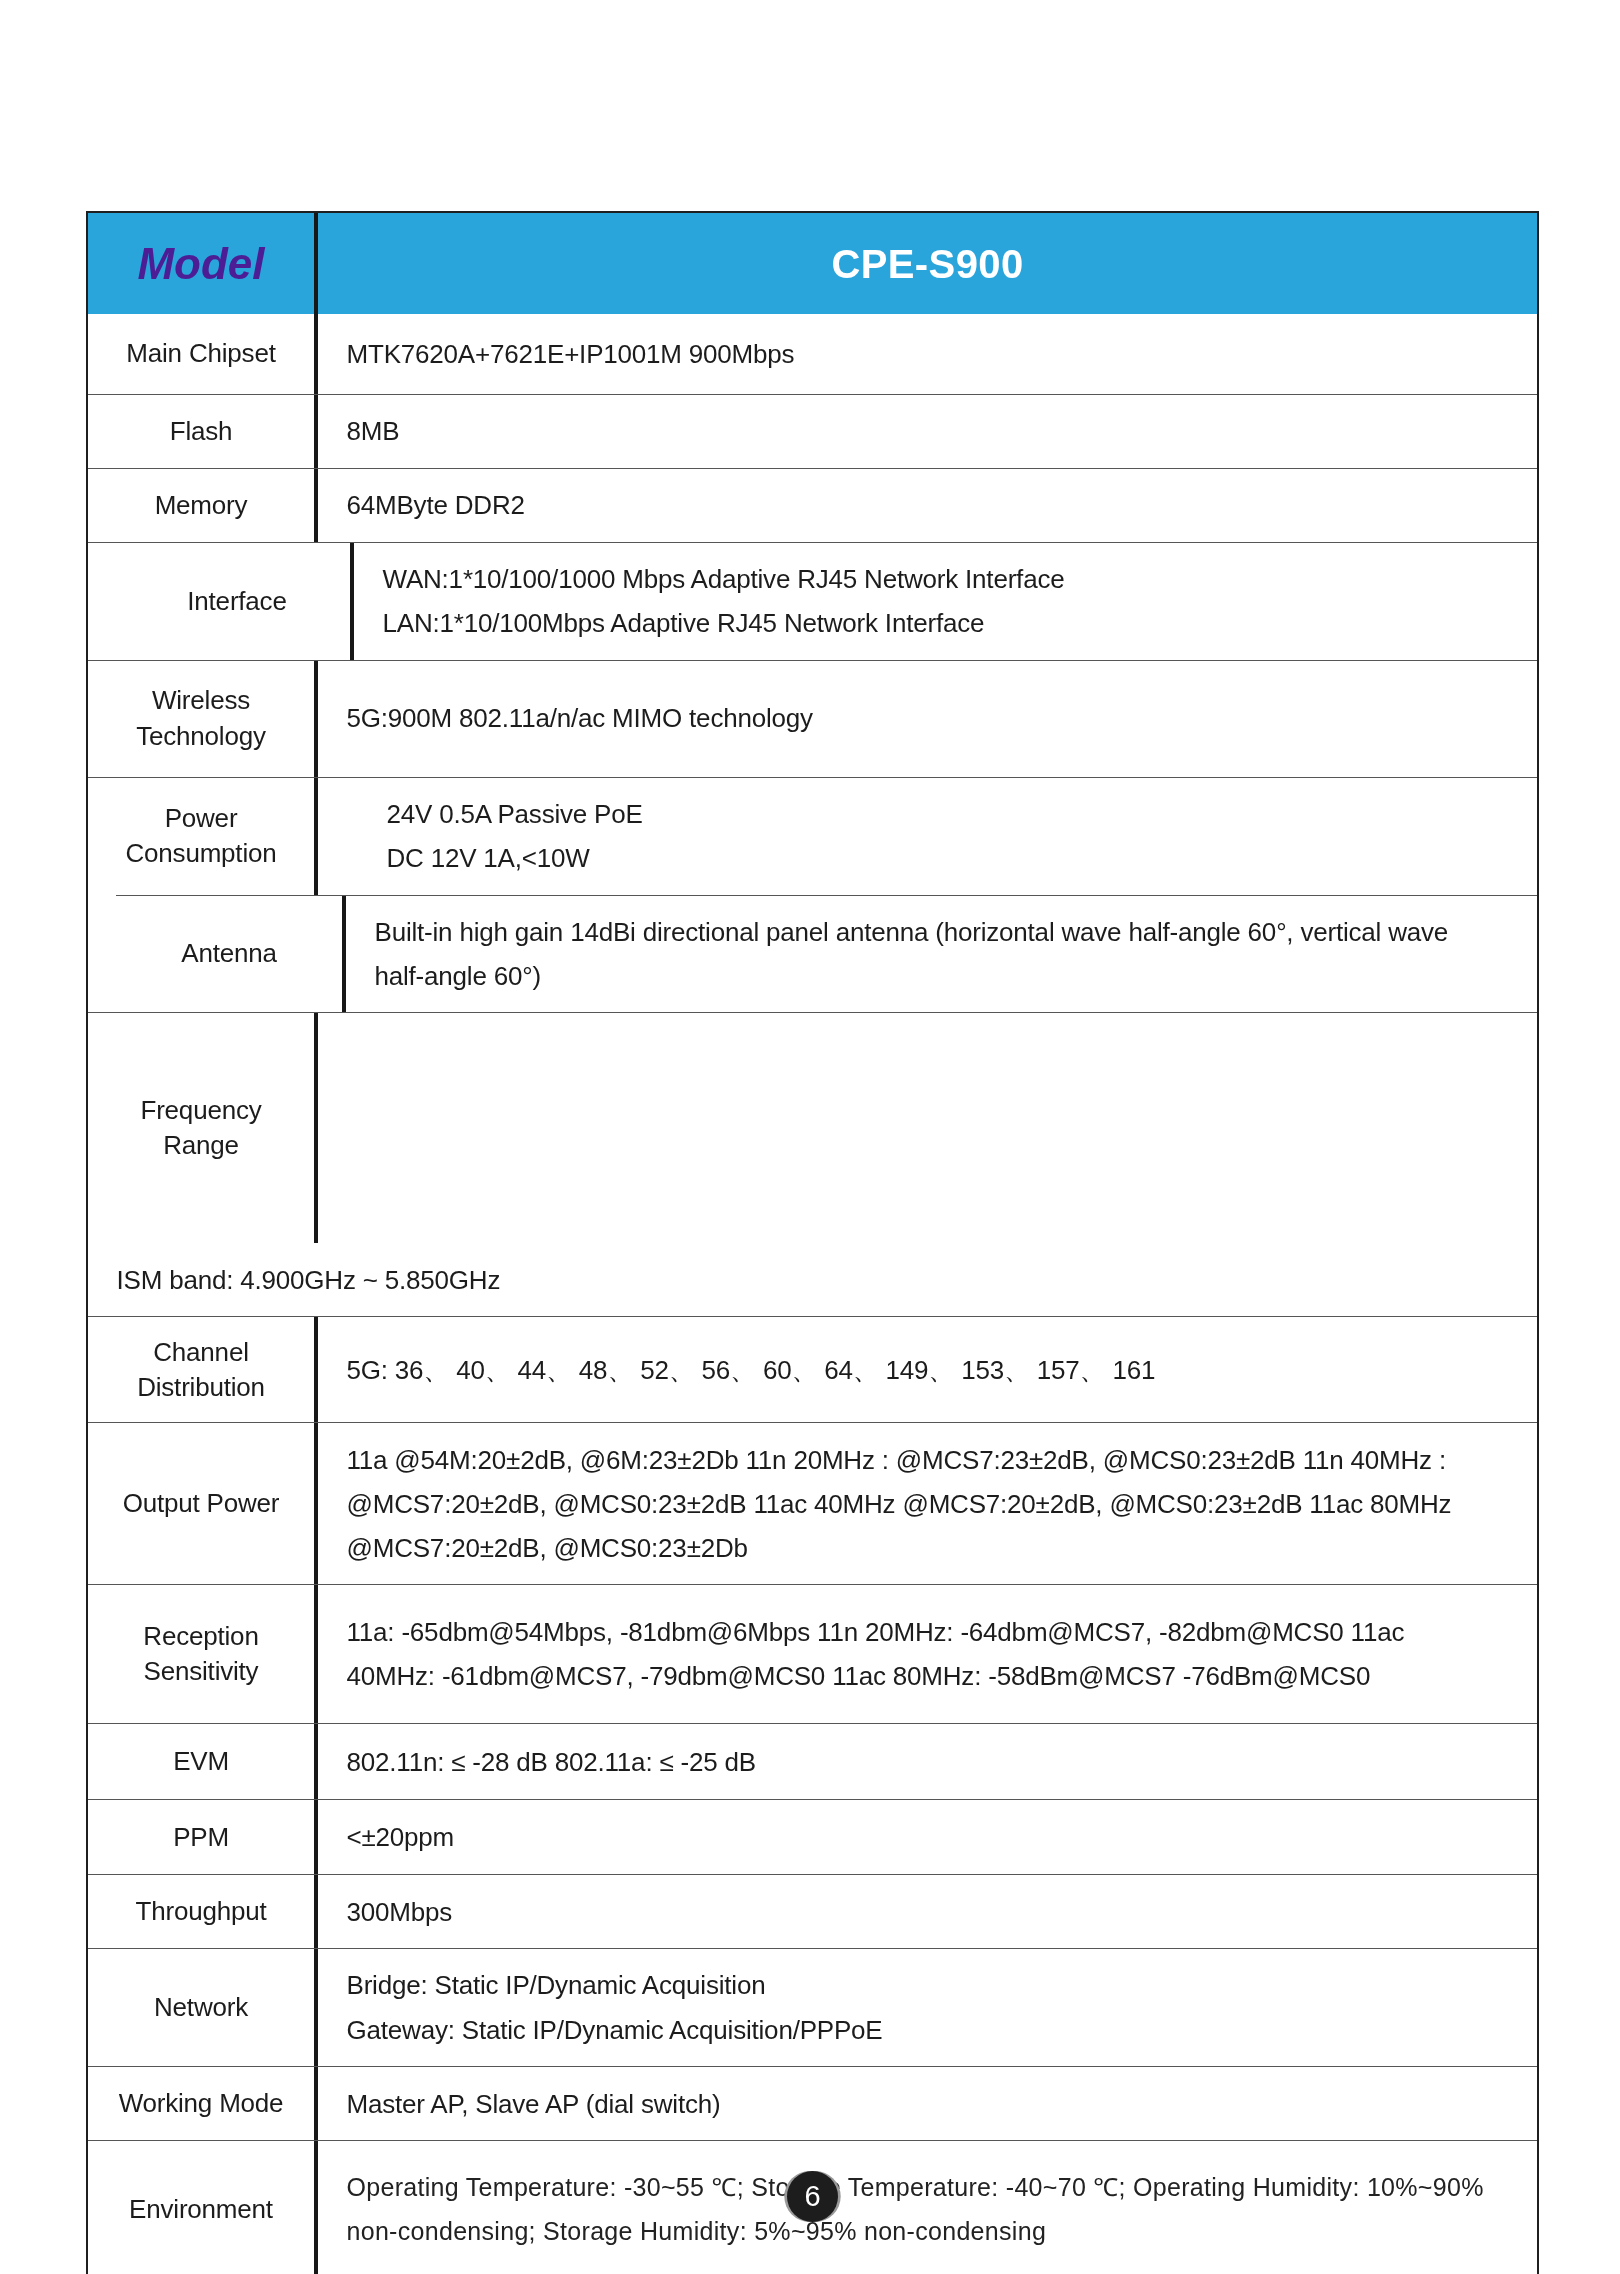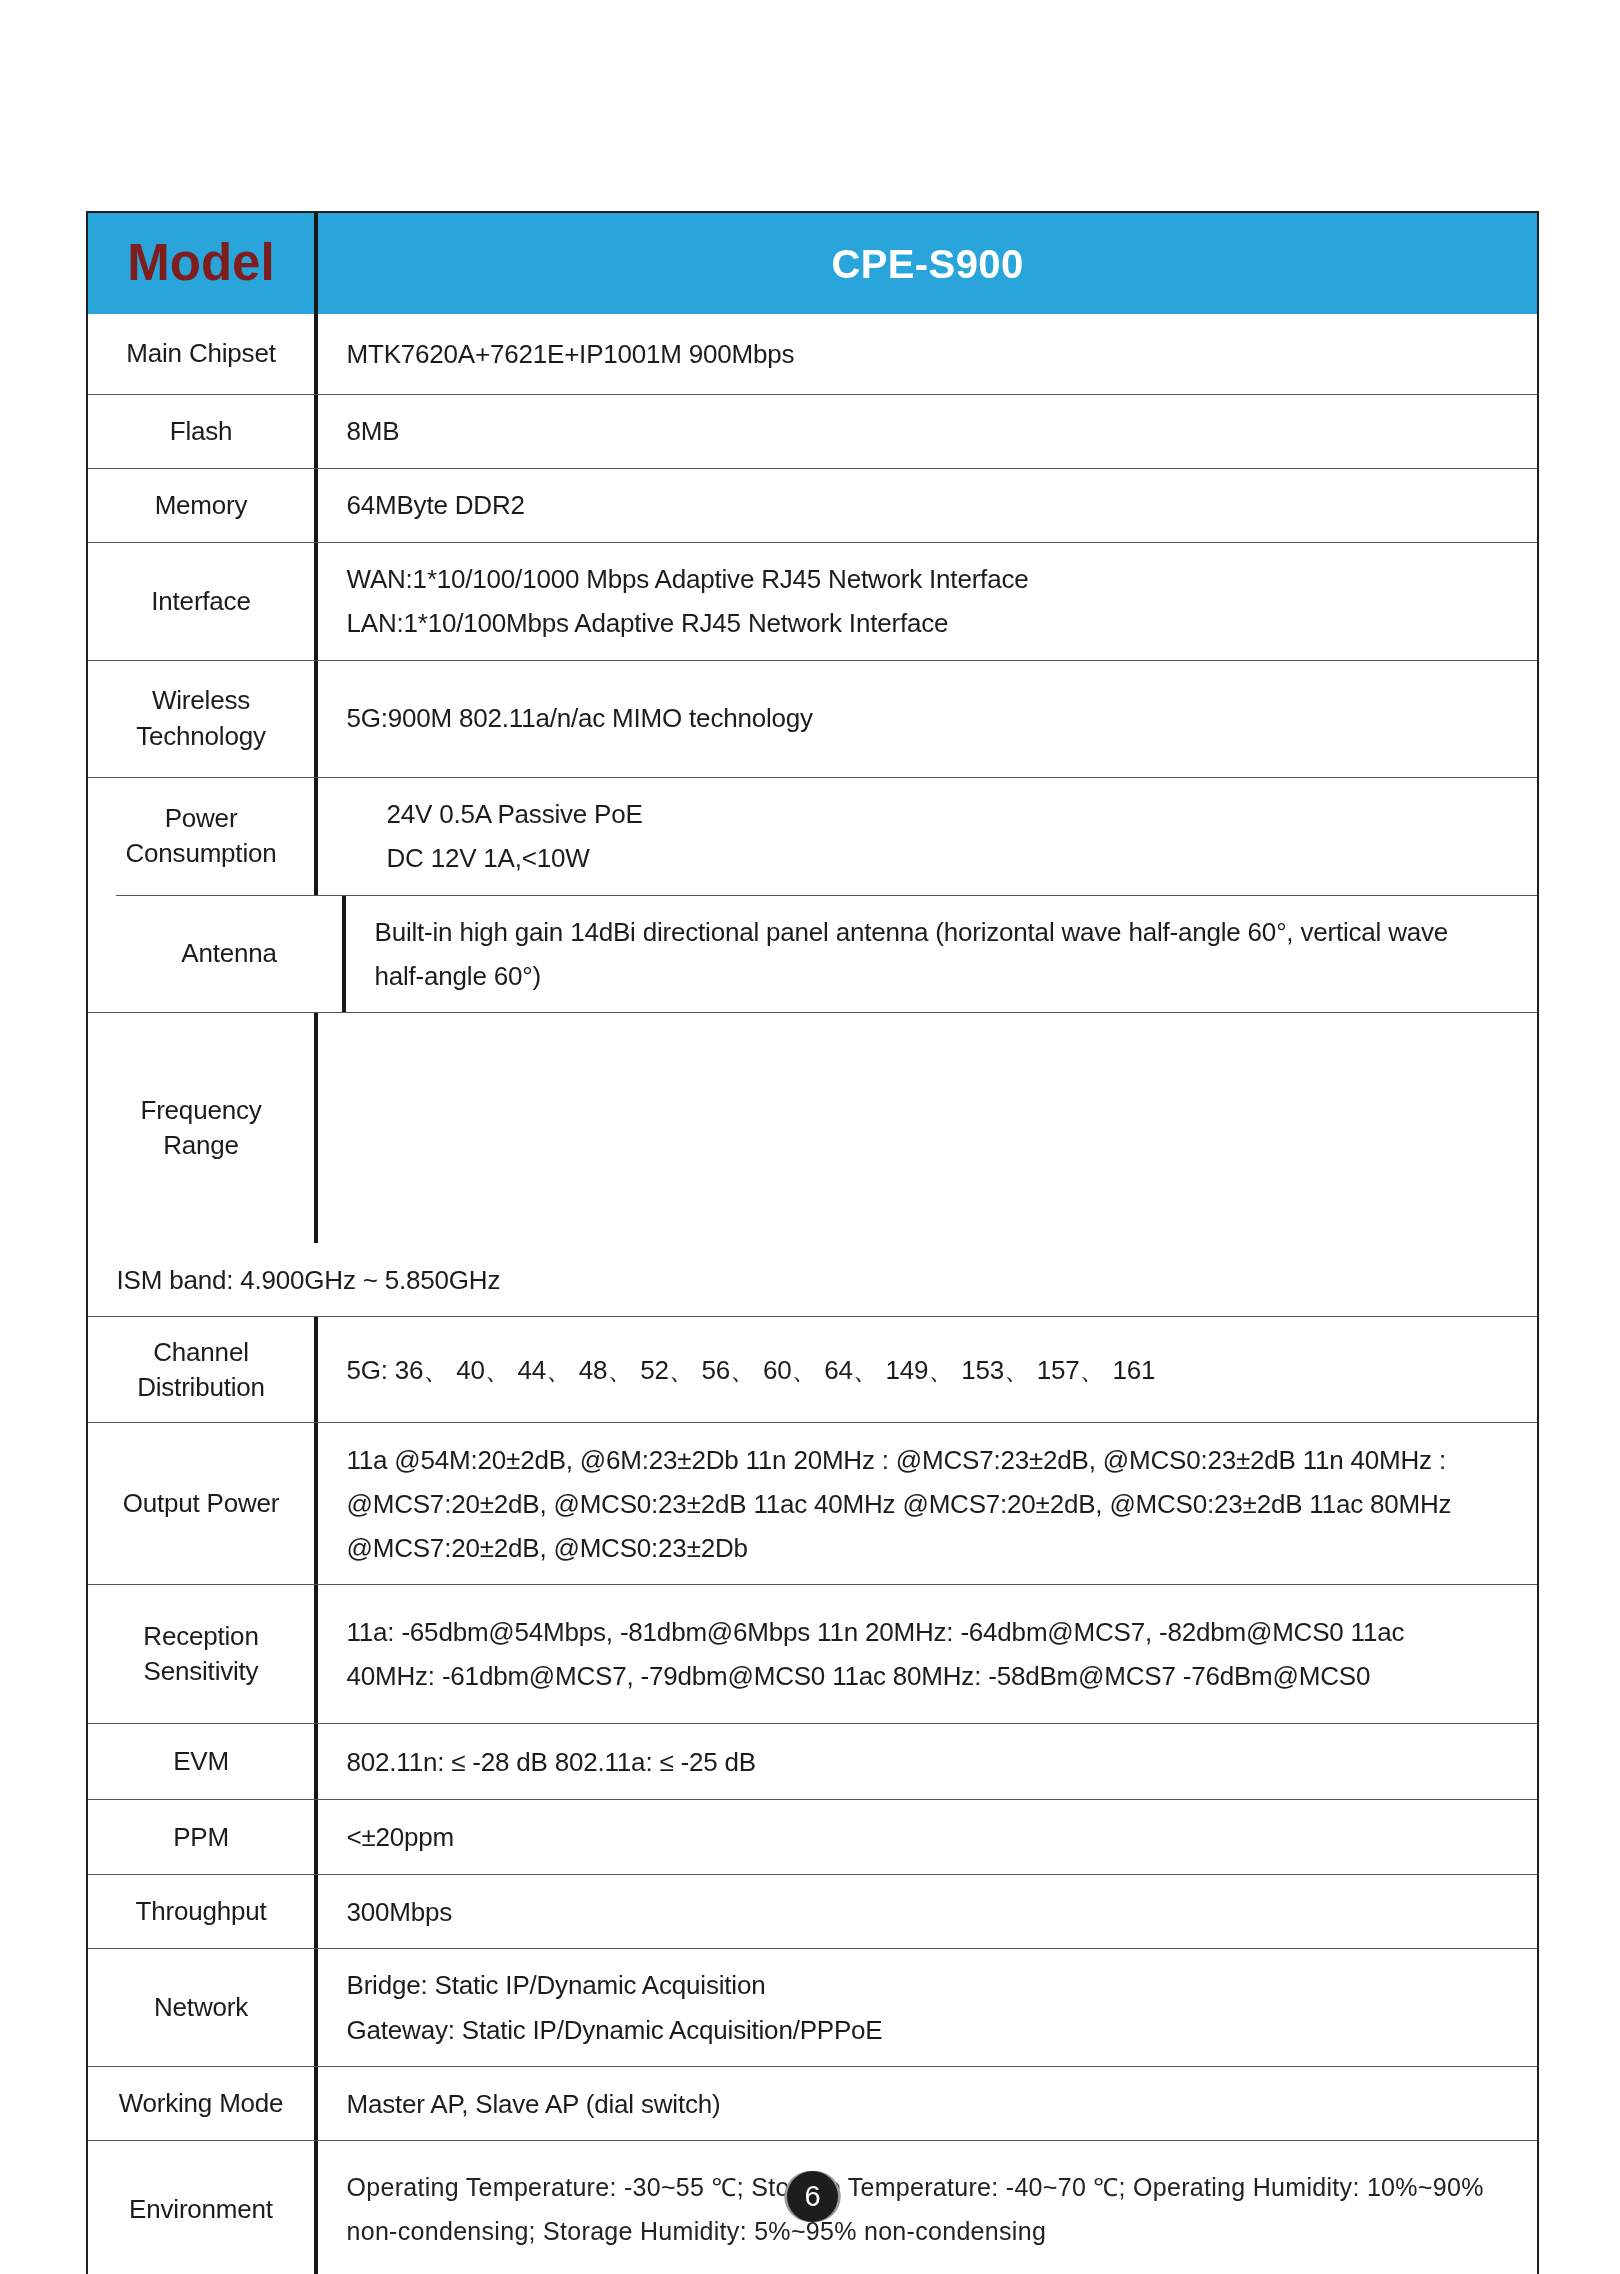--- a/index.html
+++ b/index.html
@@ -59,24 +59,25 @@
     letter-spacing: -0.2px;
   }
   .cell.value .vline { min-height: 1em; }
 
   
   .row.header {
     background: #29A5DC;
     border-top: none;
   }
   .row.header .cell.label {
-    color: #7f1d1d;
+    color: #4c1d95;
     font-weight: bold;
-    font-size: 51px;
+    font-size: 44px;
     letter-spacing: 0;
+    font-style: italic;
   }
   .row.header .cell.value {
     color: #ffffff;
     font-weight: bold;
     font-size: 40px;
     align-items: center;
     text-align: center;
     padding: 0;
     letter-spacing: 0.4px;
   }
@@ -131,21 +132,21 @@
         </div>
       </div>
       <div class="row row-memory" style="min-height: 61px;">
         <div class="cell label">
           <div>Memory</div>
         </div>
         <div class="cell value">
           <div class="vline">64MByte DDR2</div>
         </div>
       </div>
-      <div class="row row-interface" style="min-height: 100px;">
+      <div class="row row-interface" style="min-height: 100px; padding-left: 36px;">
         <div class="cell label">
           <div>Interface</div>
         </div>
         <div class="cell value">
           <div class="vline">WAN:1*10/100/1000 Mbps Adaptive RJ45 Network Interface</div>
           <div class="vline">LAN:1*10/100Mbps Adaptive RJ45 Network Interface</div>
         </div>
       </div>
       <div class="row row-wireless-technology" style="min-height: 117px;">
         <div class="cell label">

